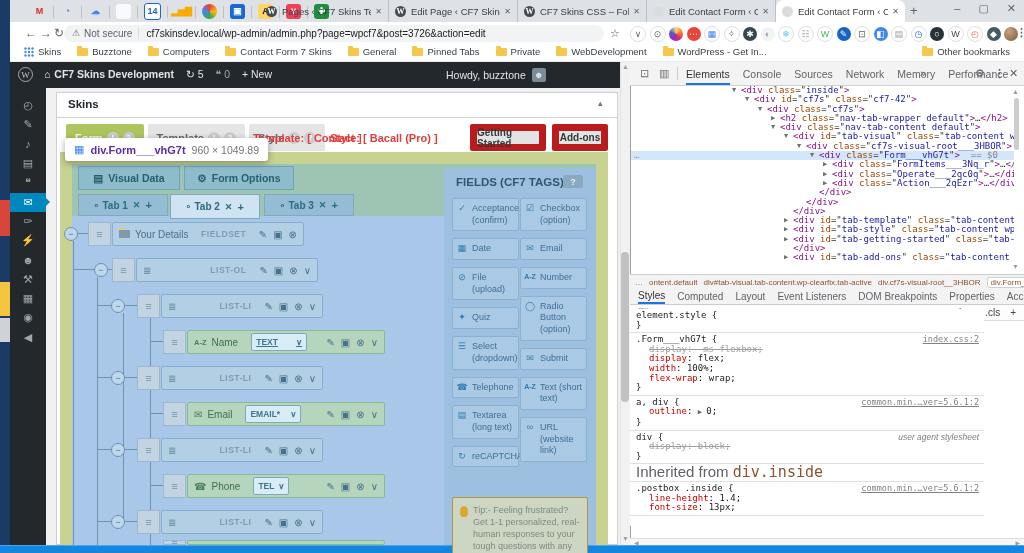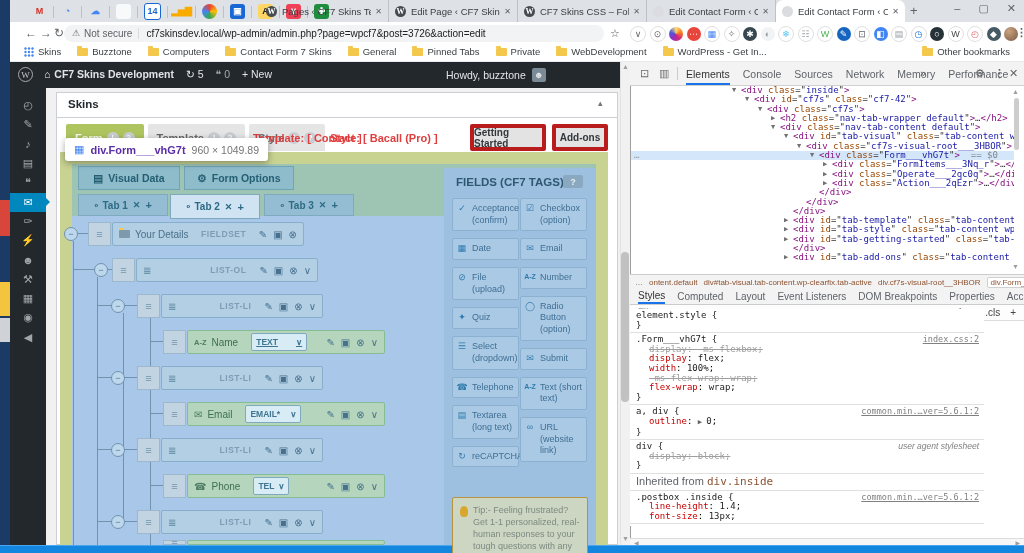--- a/index.html
+++ b/index.html
@@ -72,21 +72,21 @@
   #pb-toggle{left:598px;top:98px;font-size:9px;color:#72777c;}
   
   #skinstabs{left:66px;top:124px;display:flex;gap:4px;}
   .stab{height:27px;display:flex;align-items:center;gap:4px;padding:0 9px;font-size:11px;font-weight:bold;
     background:#e5e5e5;color:#666;border-radius:2px 2px 0 0;}
   .stab.active{background:#aec55f;color:#f6f9ec;}
   .badge{width:12px;height:12px;border-radius:50%;background:#c9cdd1;color:#fff;font-size:8px;font-weight:bold;
     display:flex;align-items:center;justify-content:center;}
   #status-t{left:253px;top:132px;font-size:11px;font-weight:bold;color:#e03e3e;}
   #status-s{left:330px;top:132px;font-size:11px;font-weight:bold;color:#e03e3e;}
-  .gbtn{top:124px;height:27px;background:#e3e3e3;border:4px solid #b91c1c;box-sizing:border-box;color:#32373c;
+  .gbtn{top:124px;height:27px;background:#e3e3e3;border:7px solid #b91c1c;box-sizing:border-box;color:#32373c;
     font-size:10px;font-weight:bold;display:flex;align-items:center;justify-content:center;border-radius:2px;}
   
   #tooltip{left:65px;top:138px;height:23px;background:#fff;border-radius:3px;box-shadow:0 2px 7px rgba(0,0,0,.35);
     display:flex;align-items:center;gap:6px;padding:0 9px;z-index:40;}
   #tooltip .grid{color:#4285f4;font-size:11px;}
   #tooltip .el{color:#5b2ea6;font-weight:bold;font-size:11px;}
   #tooltip .sz{color:#757575;font-size:10.5px;}
   
   .greenband{background:#c8d291;z-index:1;}
   #formarea{left:72px;top:164px;width:524px;height:381px;background:#9ec4b4;z-index:2;overflow:hidden;}
@@ -176,21 +176,21 @@
   .rsec .rlink{position:absolute;right:5px;top:2px;color:#808080;font-size:8.5px;text-decoration:underline;}
   .rsec .rlink.plain{text-decoration:none;font-style:italic;font-family:"Liberation Sans",sans-serif;}
   .rsec .rsel{color:#222;}
   .rprop{padding-left:13px;}
   .pn{color:#c80000;}
   .pv{color:#222;}
   .rprop.struck{text-decoration:line-through;color:#9e9e9e;}
   .rprop.struck .pn,.rprop.struck .pv{color:#9e9e9e;}
   .rprop.dim{opacity:.55;}
   .parr{color:#666;font-size:7px;}
-  .rsec.inhsec{font-family:"Liberation Sans",sans-serif;font-size:11px;color:#5f6368;padding:3px 6px;}
+  .rsec.inhsec{font-family:"Liberation Sans",sans-serif;font-size:15px;color:#5f6368;padding:3px 6px;}
   .rsec.inhsec .iref{font-family:"DejaVu Sans Mono","Liberation Mono",monospace;color:#8c5232;}
   #dt-hsb{left:630px;top:538px;width:394px;height:7px;background:#f7f7f7;border-top:1px solid #ddd;box-sizing:border-box;}
   #dt-hsb .hl{position:absolute;left:4px;top:0;color:#9e9e9e;font-size:6px;}
   #dt-hsb .hr{position:absolute;right:4px;top:0;color:#9e9e9e;font-size:6px;}
 </style>
 </head>
 <body>
 
 <div id="screen">
 
@@ -761,21 +761,20 @@
       <div class="rsec">
         <div class="rsel">element.style {</div>
         <div class="rsel">}</div>
       </div>
       <div class="rsec">
         <span class="rlink">index.css:2</span>
         <div class="rsel">.Form___vhG7t {</div>
         <div class="rprop struck"><span class="pn">display</span>: <span class="pv">-ms-flexbox</span>;</div>
         <div class="rprop"><span class="pn">display</span>: <span class="pv">flex</span>;</div>
         <div class="rprop"><span class="pn">width</span>: <span class="pv">100%</span>;</div>
-        <div class="rprop struck"><span class="pn">-ms-flex-wrap</span>: <span class="pv">wrap</span>;</div>
         <div class="rprop"><span class="pn">flex-wrap</span>: <span class="pv">wrap</span>;</div>
         <div class="rsel">}</div>
       </div>
       <div class="rsec">
         <span class="rlink">common.min.…ver=5.6.1:2</span>
         <div class="rsel">a, div {</div>
         <div class="rprop"><span class="pn">outline</span>: <span class="parr">▶ </span><span class="pv">0</span>;</div>
         <div class="rsel">}</div>
       </div>
       <div class="rsec">

